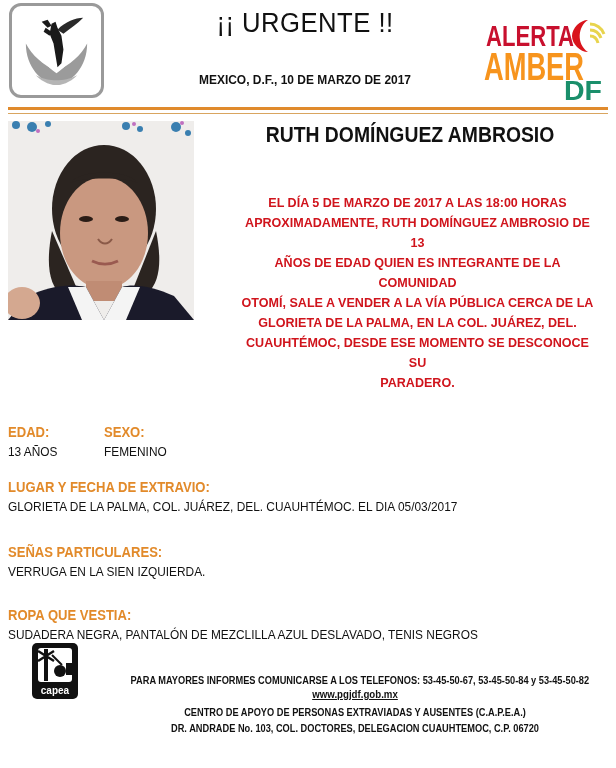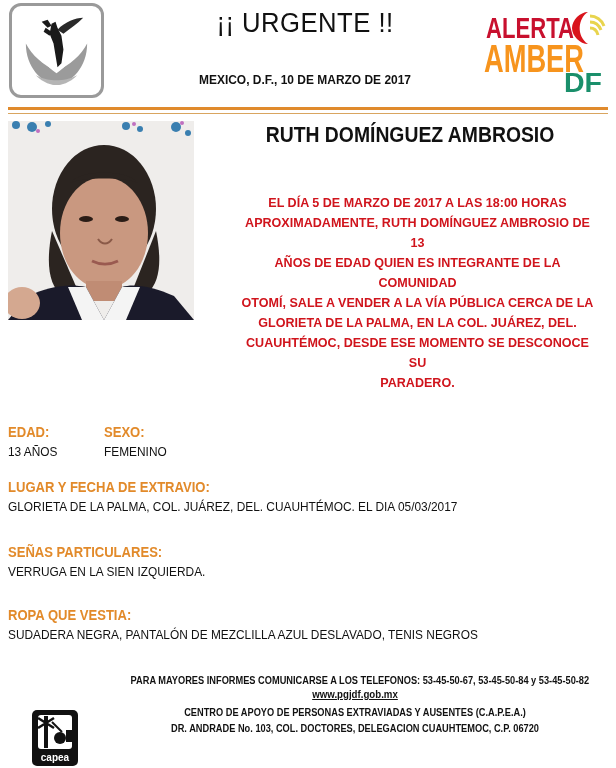--- a/index.html
+++ b/index.html
@@ -4,42 +4,42 @@
   <style>
     html, body { margin: 0; padding: 0; background: #ffffff; }
     body { width: 616px; height: 768px; position: relative; overflow: hidden; font-family: "Liberation Sans", sans-serif; }
     .abs { position: absolute; }
 
     
     .gov-logo { left: 9px; top: 3px; width: 95px; height: 95px; border: 3px solid #9a9a9a; border-radius: 12px; box-sizing: border-box; background: #fff; }
     .gov-logo svg { width: 100%; height: 100%; }
     .urgent { left: 160px; top: 8px; width: 290px; text-align: center; font-size: 27px; color: #111; font-family: "Liberation Sans", sans-serif; letter-spacing: 0.5px; transform: scaleX(0.95); }
     .dateline { left: 150px; top: 72px; width: 310px; text-align: center; font-size: 13px; font-weight: bold; color: #111; transform: scaleX(0.92); }
-    .amber-logo { left: 484px; top: 8px; width: 126px; height: 86px; text-decoration: underline; }
+    .amber-logo { left: 484px; top: 16px; width: 126px; height: 86px; text-decoration: underline; }
     .amber-logo svg { width: 100%; height: 100%; }
 
     .rule-thick { left: 8px; top: 107px; width: 600px; height: 3px; background: #e08a2c; }
     .rule-thin { left: 8px; top: 113px; width: 600px; height: 1px; background: #d9a560; }
 
     
     .photo { left: 8px; top: 121px; width: 186px; height: 199px; overflow: hidden; background: #f0eeec; }
     .photo svg { width: 100%; height: 100%; display: block; }
 
     
     .name { left: 210px; top: 122px; width: 400px; text-align: center; font-size: 22px; font-weight: bold; color: #111; transform: scaleX(0.88); }
 
     
     .narrative { left: 225px; top: 193px; width: 385px; text-align: center; font-size: 13.5px; font-weight: bold; color: #d0141c; line-height: 20px; transform: scaleX(0.93); transform-origin: center top; }
 
     
     .label { font-size: 14.5px; font-weight: bold; color: #e28a2a; transform: scaleX(0.9); transform-origin: left top; white-space: nowrap; }
     .value { font-size: 13.5px; color: #111; transform: scaleX(0.88); transform-origin: left top; white-space: nowrap; }
 
     
-    .footer-logo { left: 24px; top: 710px; width: 62px; height: 56px; }
+    .footer-logo { left: 24px; top: 643px; width: 62px; height: 56px; }
     .footer-logo svg { width: 100%; height: 100%; }
     .footer-line { font-size: 10.5px; font-weight: bold; color: #111; text-align: center; white-space: nowrap; transform: scaleX(0.88); transform-origin: center top; }
     .footer-link { color: #111; text-decoration: underline; font-weight: bold; font-size: 11px; }
   </style>
 </head>
 <body>
 
 <div class="abs gov-logo">
   <svg viewBox="0 0 90 90">
 

